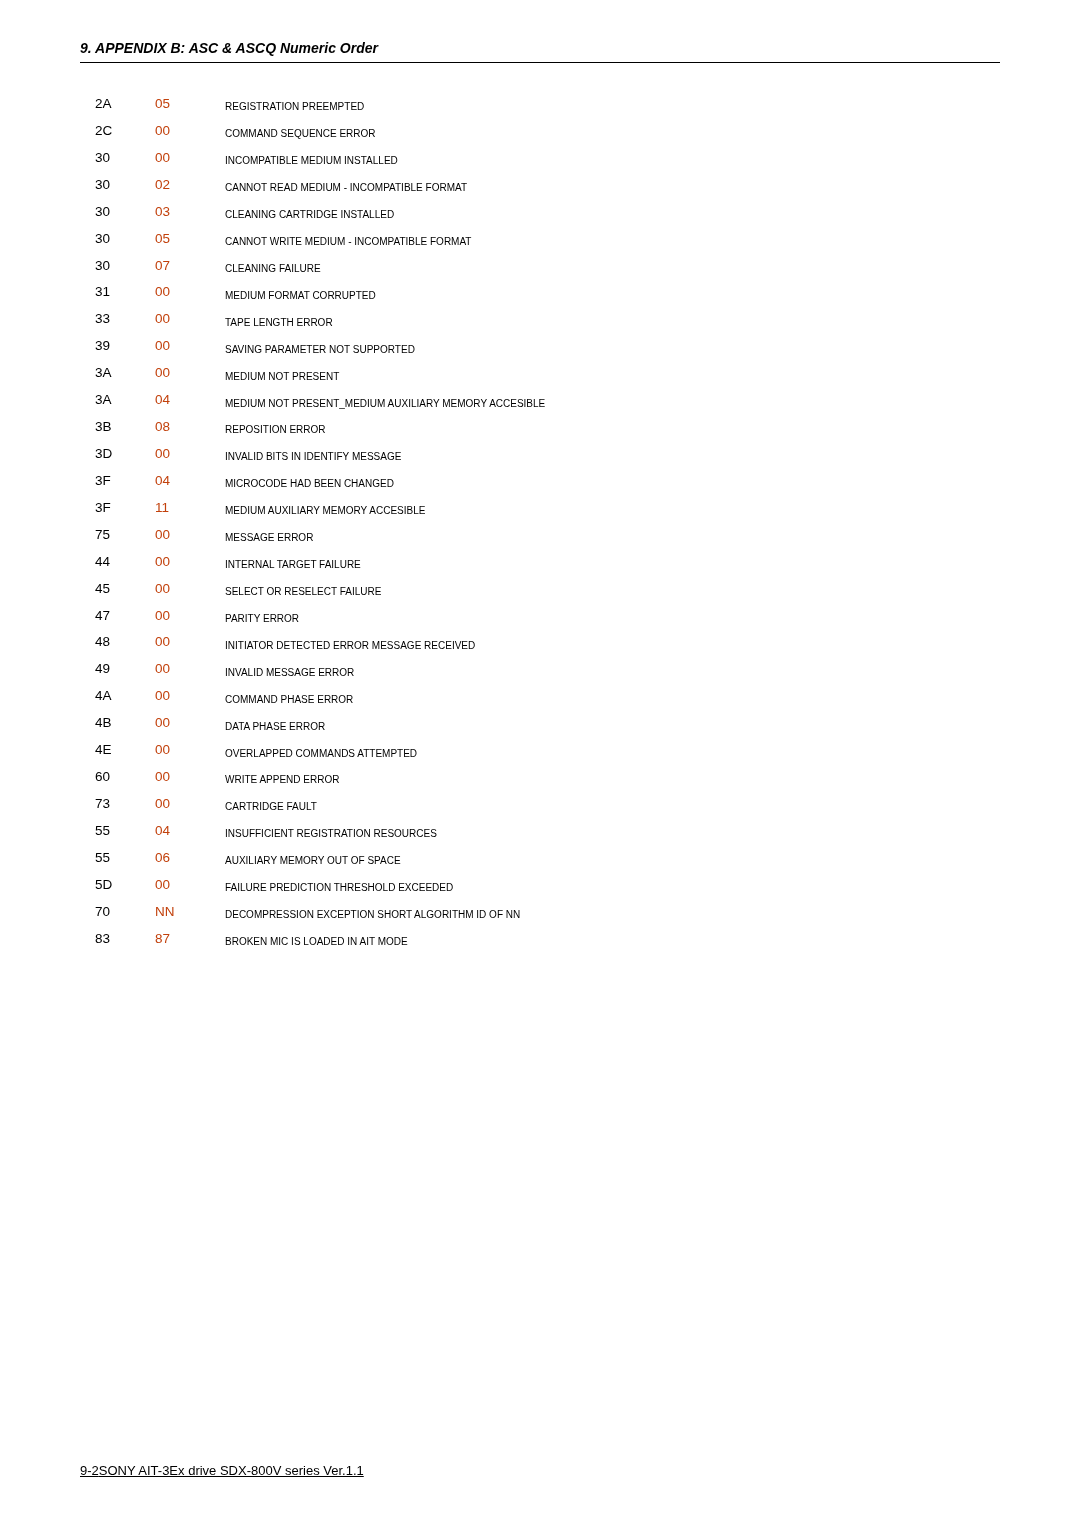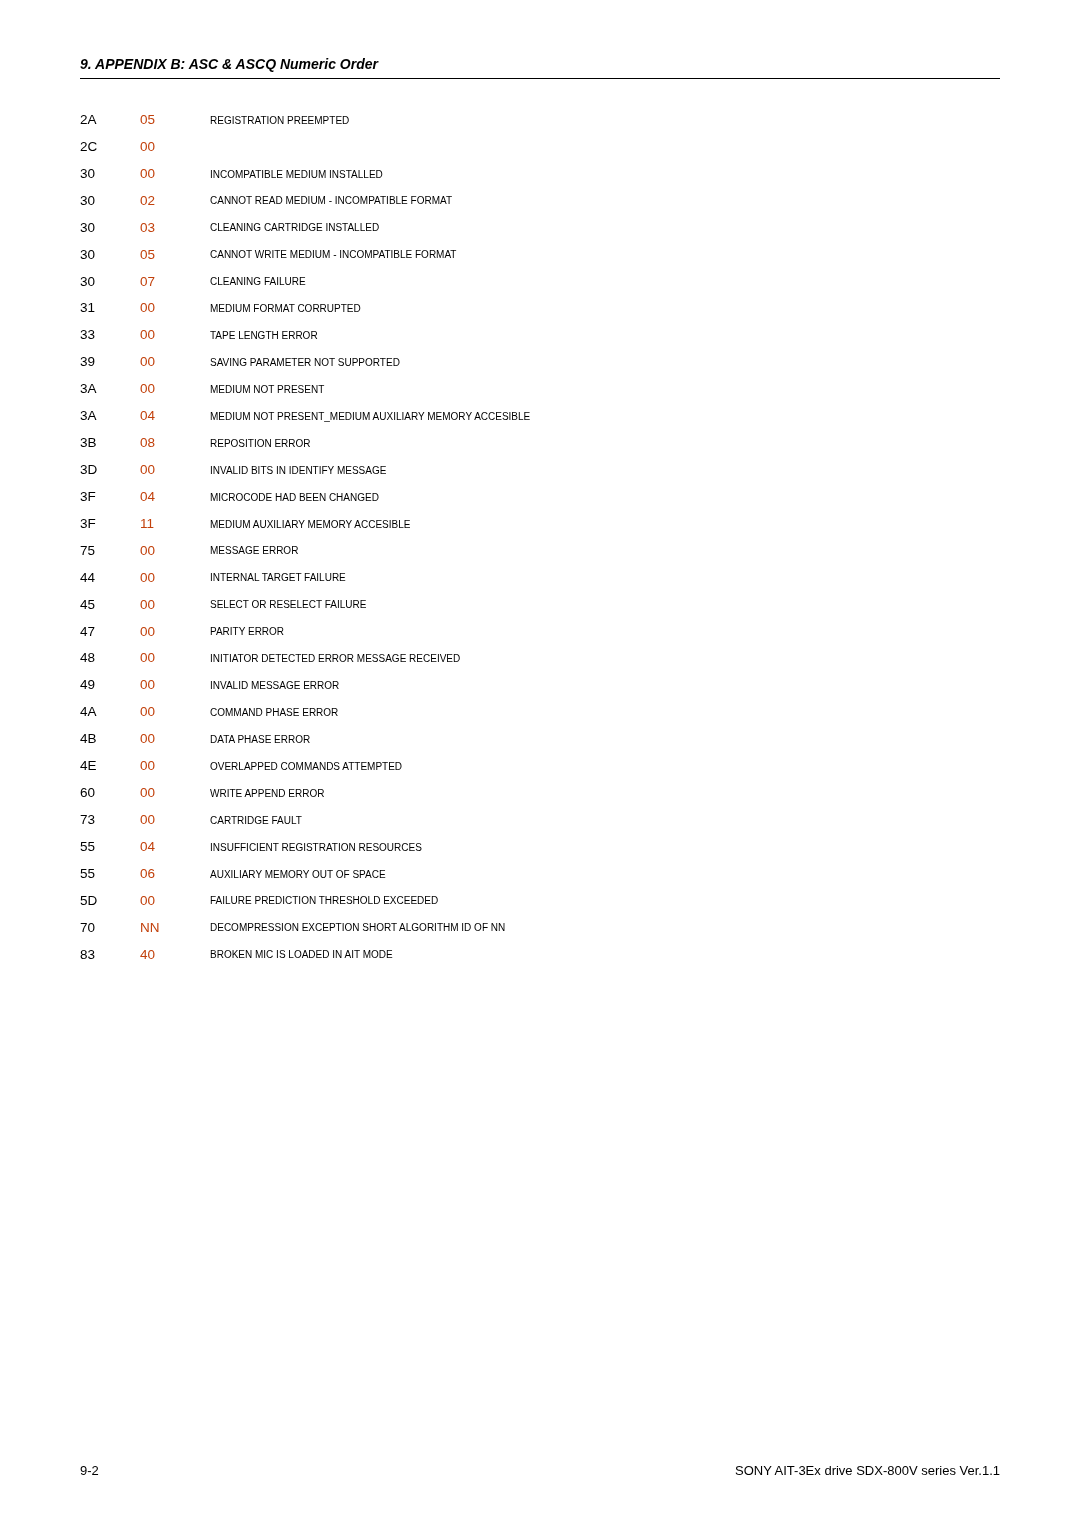--- a/index.html
+++ b/index.html
@@ -15,39 +15,39 @@
       color: #000000;
       width: 1080px;
       min-height: 1528px;
       padding: 40px 80px 60px 80px;
     }
 
     .page-header {
       border-bottom: 1.5px solid #000;
       padding-bottom: 6px;
       margin-bottom: 28px;
-      margin-top: 16px;
     }
 
     .page-header-title {
       font-style: italic;
       font-weight: bold;
       font-size: 14px;
     }
 
     .table-container {
       width: 100%;
     }
 
     .table-row {
       display: flex;
       flex-direction: row;
-      align-items: center;
+      align-items: flex-end;
       padding: 3px 0;
       line-height: 1.55;
+      margin-left: 15px;
     }
 
     .col-asc {
       width: 60px;
       min-width: 60px;
       font-size: 13.5px;
       color: #000;
     }
 
     .col-ascq {
@@ -63,40 +63,42 @@
       color: #000;
       text-transform: uppercase;
     }
 
     .page-footer {
       position: absolute;
       bottom: 50px;
       left: 80px;
       right: 80px;
       display: flex;
-      justify-content: space-between;
+      justify-content: flex-start;
       font-size: 13px;
+      text-decoration: underline;
     }
   </style>
 </head>
 <body>
 
 <div class="page-header">
   <span class="page-header-title">9. APPENDIX B: ASC &amp; ASCQ Numeric Order</span>
 </div>
 
 <div class="table-container">
 <div class="table-row">
       <div class="col-asc">2A</div>
       <div class="col-ascq">05</div>
       <div class="col-desc">REGISTRATION PREEMPTED</div>
     </div>
     <div class="table-row">
       <div class="col-asc">2C</div>
       <div class="col-ascq">00</div>
+      <div class="col-desc">COMMAND SEQUENCE ERROR</div>
     </div>
     <div class="table-row">
       <div class="col-asc">30</div>
       <div class="col-ascq">00</div>
       <div class="col-desc">INCOMPATIBLE MEDIUM INSTALLED</div>
     </div>
     <div class="table-row">
       <div class="col-asc">30</div>
       <div class="col-ascq">02</div>
       <div class="col-desc">CANNOT READ MEDIUM - INCOMPATIBLE FORMAT</div>
@@ -231,21 +233,21 @@
       <div class="col-ascq">00</div>
       <div class="col-desc">FAILURE PREDICTION THRESHOLD EXCEEDED</div>
     </div>
     <div class="table-row">
       <div class="col-asc">70</div>
       <div class="col-ascq">NN</div>
       <div class="col-desc">DECOMPRESSION EXCEPTION SHORT ALGORITHM ID OF NN</div>
     </div>
     <div class="table-row">
       <div class="col-asc">83</div>
-      <div class="col-ascq">40</div>
+      <div class="col-ascq">87</div>
       <div class="col-desc">BROKEN MIC IS LOADED IN AIT MODE</div>
     </div>
   </div>
 
 <div class="page-footer">
   <span>9-2</span>
   <span>SONY AIT-3Ex drive SDX-800V series Ver.1.1</span>
 </div>
 
 </body></html>

